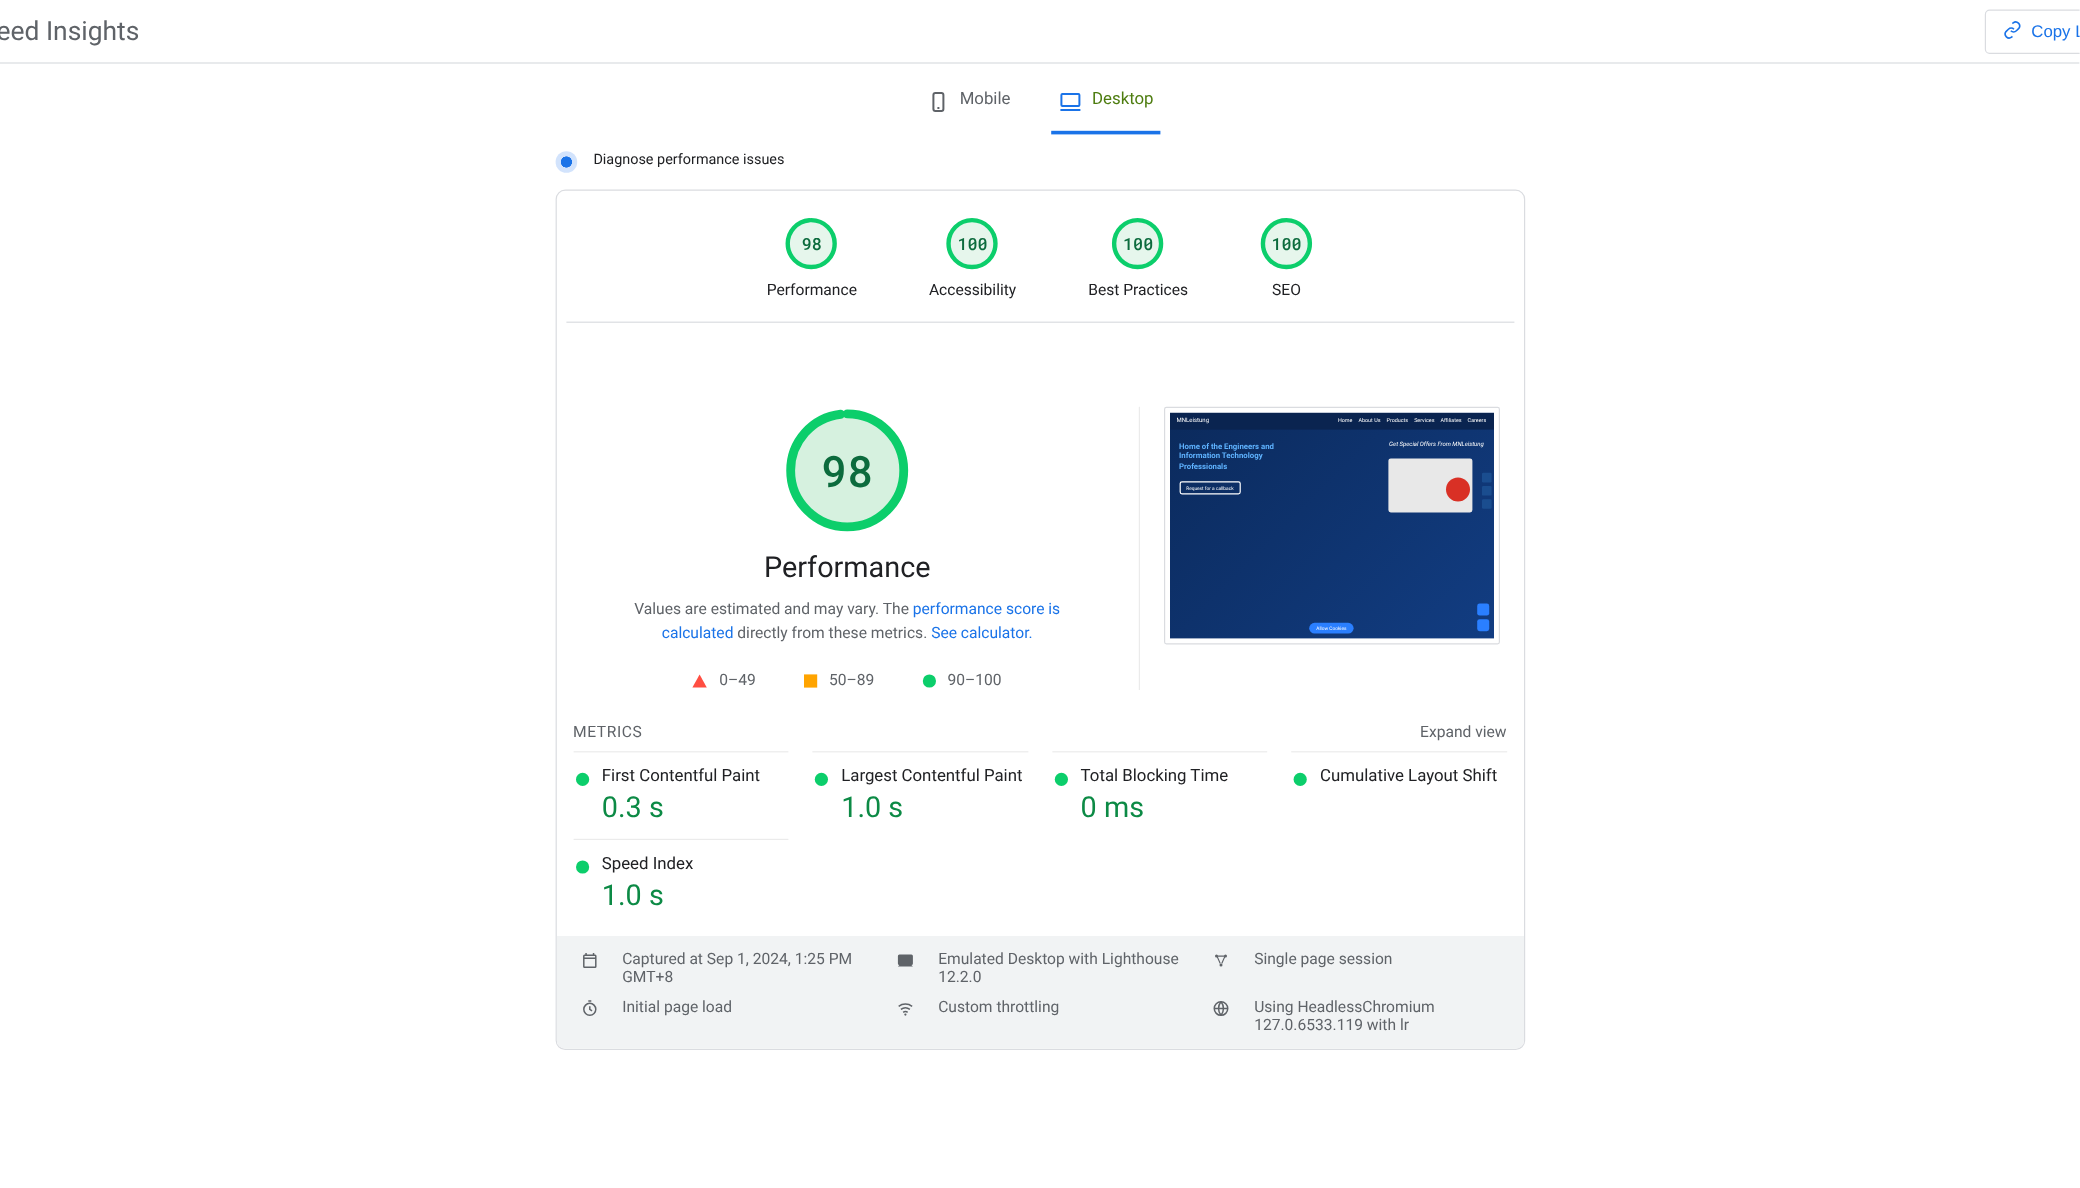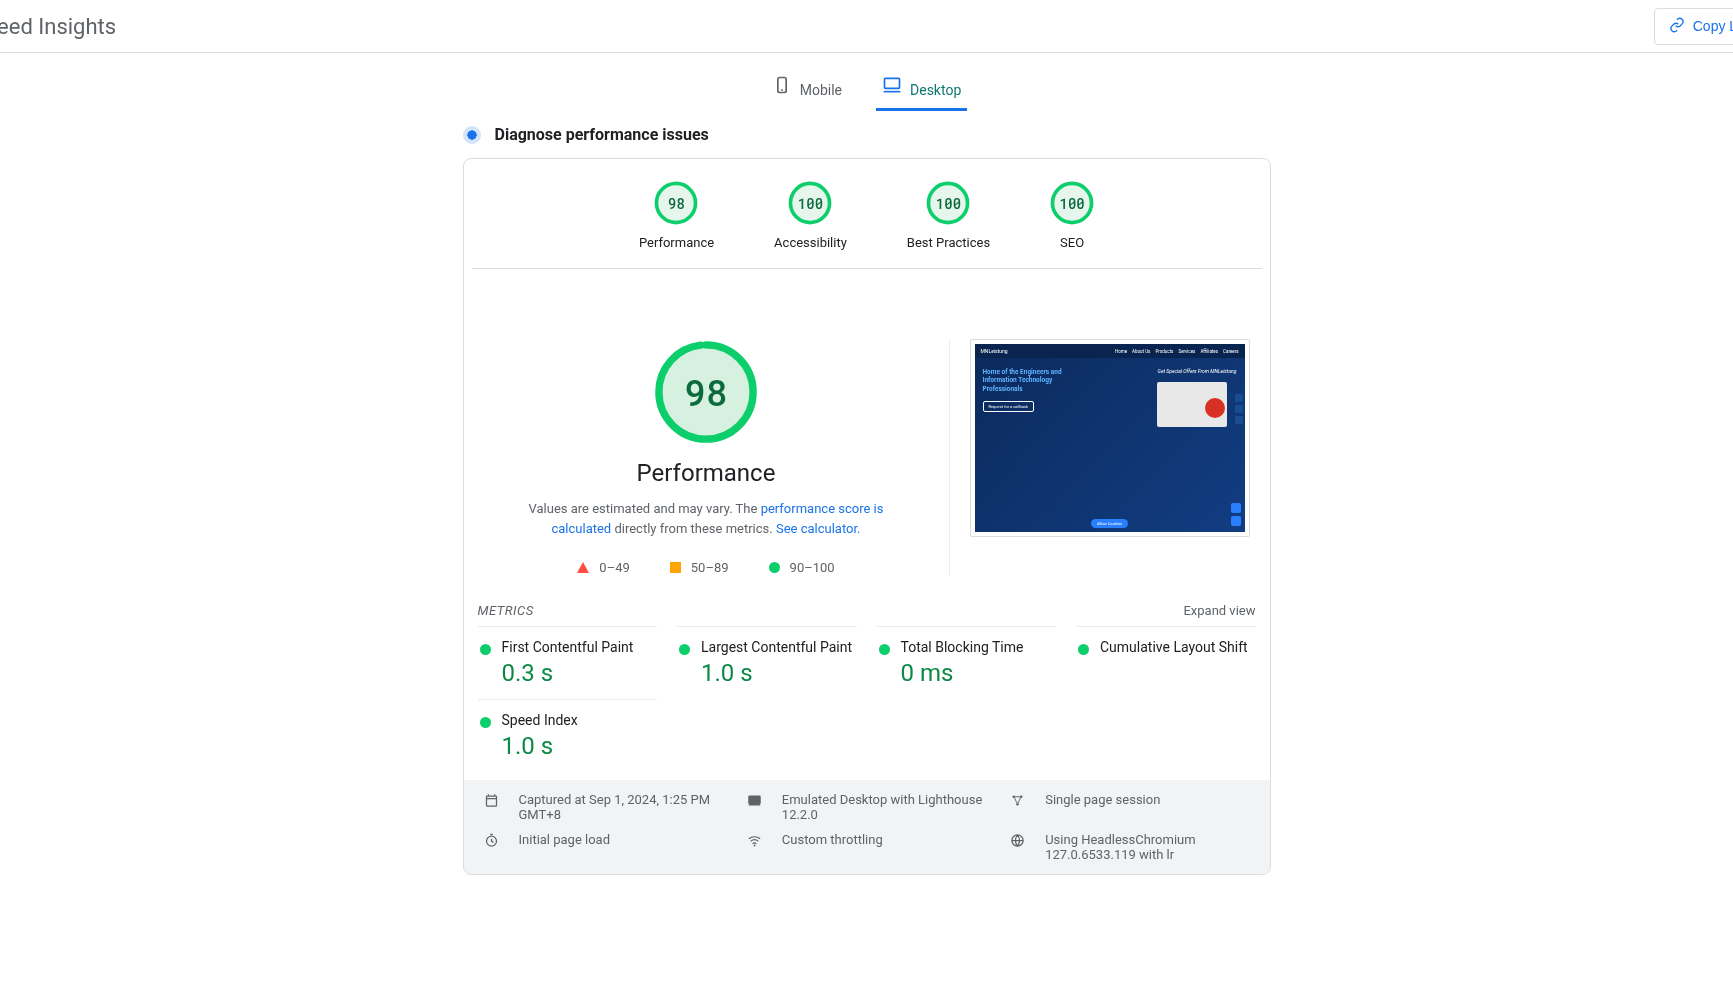--- a/index.html
+++ b/index.html
@@ -39,47 +39,46 @@
   .copy-link-btn svg { width: 16px; height: 16px; }
   
   .tabs {
     display: flex;
     justify-content: center;
     gap: 28px;
     padding: 12px 0 0 0;
   }
   .tab {
     display: flex;
-    align-items: flex-end;
+    align-items: flex-start;
     gap: 8px;
     padding: 10px 6px;
     cursor: pointer;
     color: #5f6368;
     border-bottom: 3px solid transparent;
     font-size: 14px;
   }
   .tab.active {
-    color: #0f766e;
+    color: #4d7c0f;
     border-bottom-color: #1a73e8;
   }
   .tab svg { width: 20px; height: 20px; }
   
   .content-wrap {
     max-width: 808px;
     margin: 0 auto;
     padding: 0 0 40px 0;
   }
   
   .diagnose-row {
     display: flex;
-    align-items: center;
     gap: 14px;
     padding: 14px 0 14px 0;
-    font-size: 16px;
-    font-weight: 700;
+    font-size: 12px;
+    font-weight: 400;
   }
   .diagnose-dot {
     width: 18px; height: 18px;
     border-radius: 50%;
     background: radial-gradient(circle, #1a73e8 0%, #1a73e8 35%, #d2e3fc 38%, #d2e3fc 100%);
   }
   
   .report-card {
     border: 1px solid #dadce0;
     border-radius: 8px;
@@ -197,21 +196,21 @@
   .ss-side-icons div{ width:8px;height:8px;background:#1a4d8f;border-radius:1px;}
   .ss-float { position:absolute; right:4px; bottom:6px; display:flex; flex-direction:column; gap:3px;}
   .ss-float div{ width:10px;height:10px;background:#2a7fff;border-radius:2px;}
   
   .metrics-header {
     display: flex;
     justify-content: space-between;
     padding: 8px 14px;
     font-size: 13px;
   }
-  .metrics-title { color: #5f6368; letter-spacing: 0.5px; font-style: italic; }
+  .metrics-title { color: #5f6368; letter-spacing: 0.5px; }
   .expand-link { color: #5f6368; cursor: pointer; }
   
   .metrics-grid {
     display: grid;
     grid-template-columns: 1fr 1fr 1fr 1fr;
     gap: 0 20px;
     padding: 0 14px;
   }
   .metric {
     border-top: 1px solid #ebebeb;

